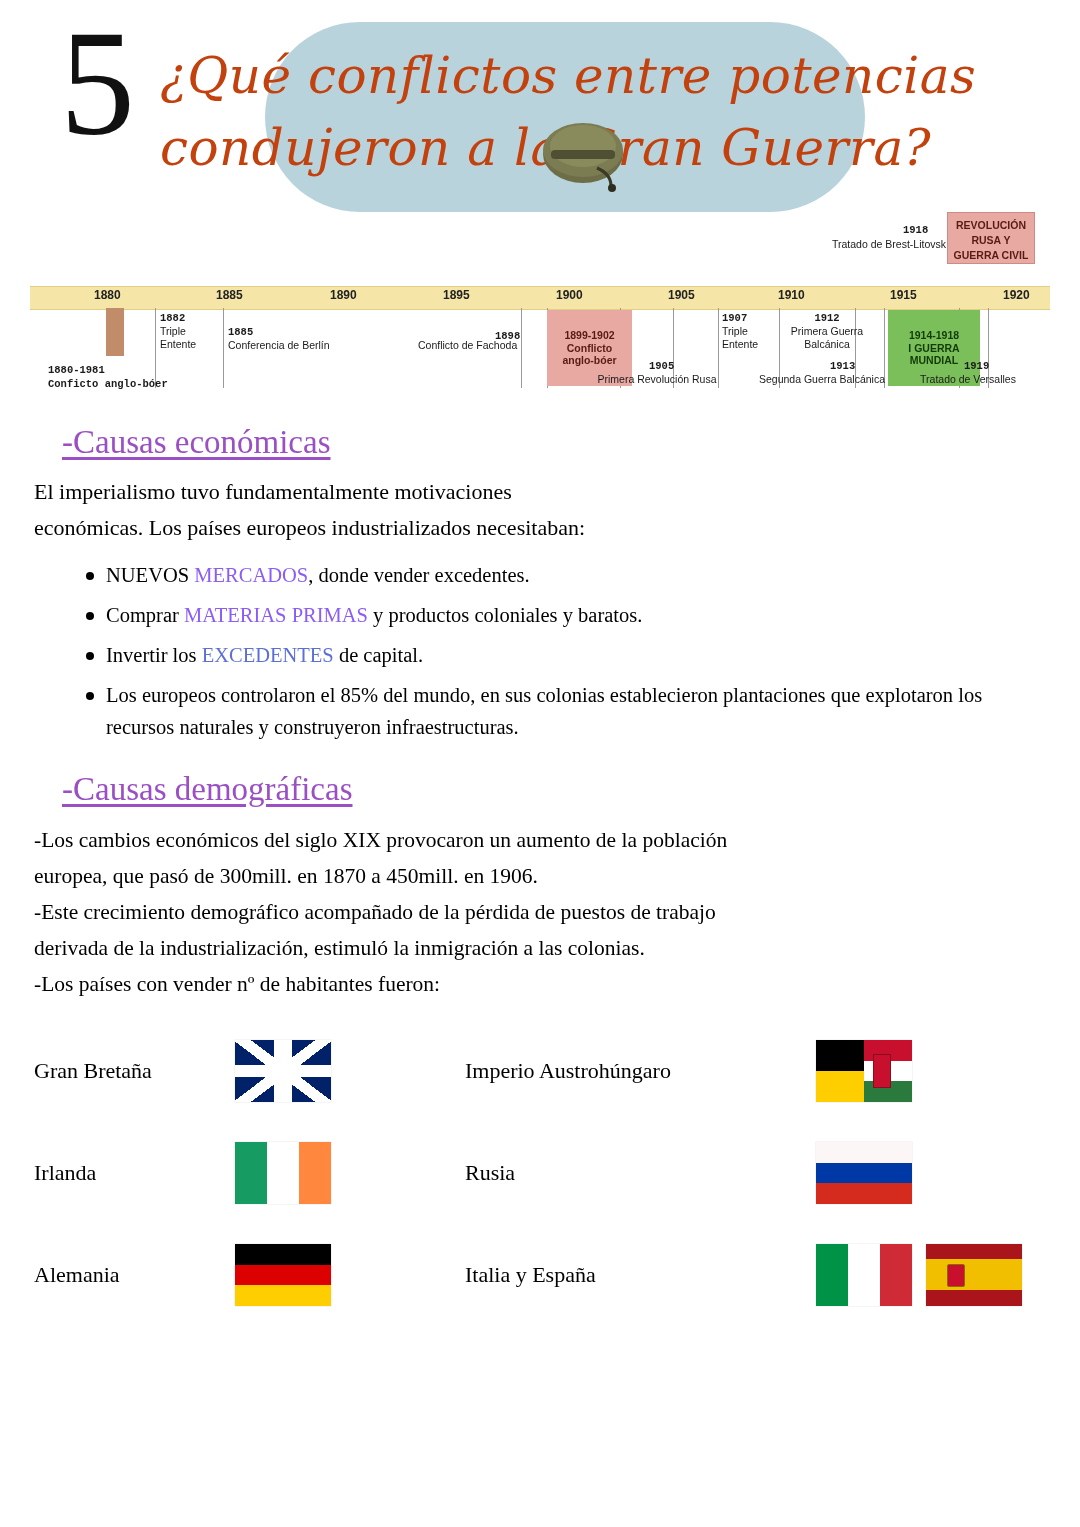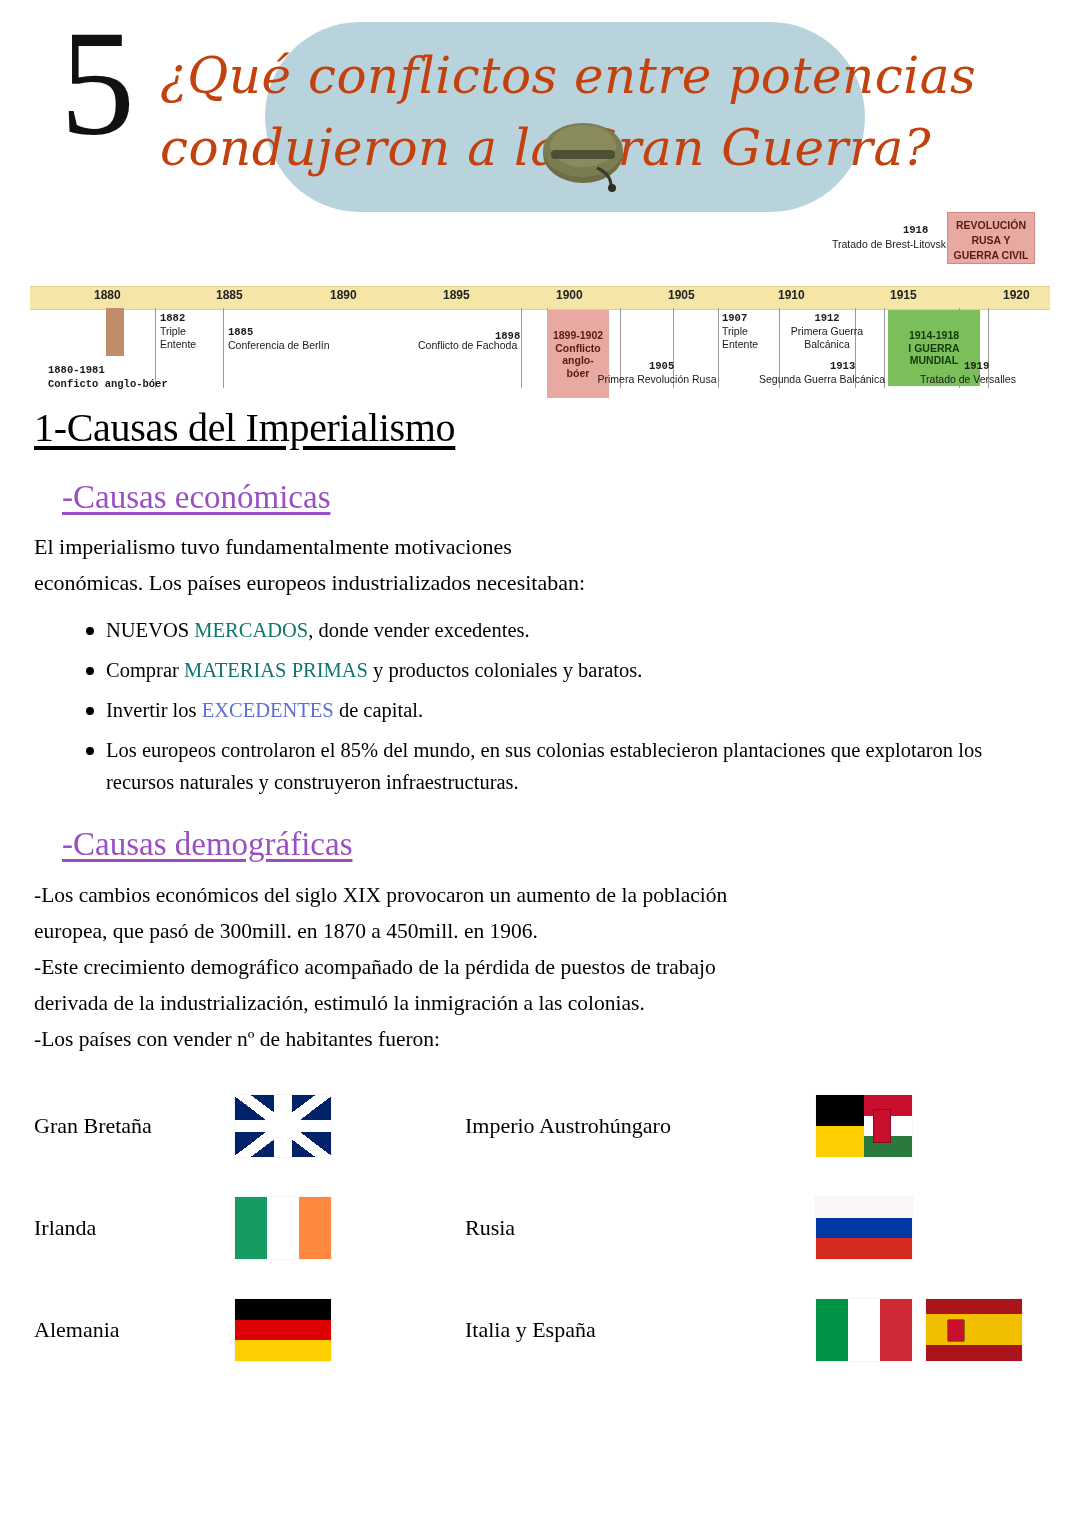--- a/index.html
+++ b/index.html
@@ -165,21 +165,21 @@
   ul.bullets li::before {
     content: "";
     position: absolute;
     left: 0;
     top: 13px;
     width: 8px;
     height: 8px;
     border-radius: 50%;
     background: #000;
   }
-  .hl { color: #0f766e; }
+  .hl { color: #8b5cf6; }
   .hl-blue { color: #5b6fd6; }
   .demo-line {
     font-size: 21.5px;
     line-height: 36px;
     margin: 0;
   }
 
   
   .flags {
     margin-top: 18px;
@@ -286,21 +286,21 @@
 
   <div class="tl-label bold" style="left:160px; top:76px; width:58px;">1882</div>
   <div class="tl-label" style="left:160px; top:89px; width:58px;">Triple Entente</div>
 
   <div class="tl-label bold" style="left:228px; top:90px; width:40px;">1885</div>
   <div class="tl-label" style="left:228px; top:103px; width:160px;">Conferencia de Berlín</div>
 
   <div class="tl-label bold" style="left:495px; top:94px; width:40px;">1898</div>
   <div class="tl-label" style="left:418px; top:103px; width:150px;">Conflicto de Fachoda</div>
 
-  <div class="tl-box red" style="left:547px; top:74px; width:62px;">
+  <div class="tl-box red" style="left:547px; top:74px; width:85px;">
     <span>1899-1902</span><br>
     <span>Conflicto anglo-bóer</span>
   </div>
 
   <div class="tl-label bold" style="left:649px; top:124px; width:40px;">1905</div>
   <div class="tl-label" style="left:592px; top:137px; width:130px; text-align:center;">Primera Revolución Rusa</div>
 
   <div class="tl-label bold" style="left:722px; top:76px; width:40px;">1907</div>
   <div class="tl-label" style="left:722px; top:89px; width:56px;">Triple Entente</div>
 
@@ -322,21 +322,20 @@
   <div class="tl-label" style="left:888px; top:137px; width:160px; text-align:center;">Tratado de Versalles</div>
 
   <div class="tl-box revol" style="left:947px; top:-24px; width:88px; height:52px; line-height:15px; padding-top:5px;">REVOLUCIÓN RUSA Y GUERRA CIVIL</div>
 
   <div class="tl-label bold" style="left:48px; top:128px; width:180px;">1880-1981</div>
   <div class="tl-label bold" style="left:48px; top:142px; width:200px;">Conficto anglo-bóer</div>
 </div>
 
 <div class="content">
 
-  <h1 class="section-title">1-Causas del Imperialismo</h1>
 
   <h2 class="sub-title">-Causas económicas</h2>
 
   <p class="para">El imperialismo tuvo fundamentalmente motivaciones</p>
   <p class="para">económicas. Los países europeos industrializados necesitaban:</p>
 
   <ul class="bullets">
     <li>
       <span>NUEVOS </span><span class="hl">MERCADOS</span><span>, donde vender excedentes.</span>
     </li>

